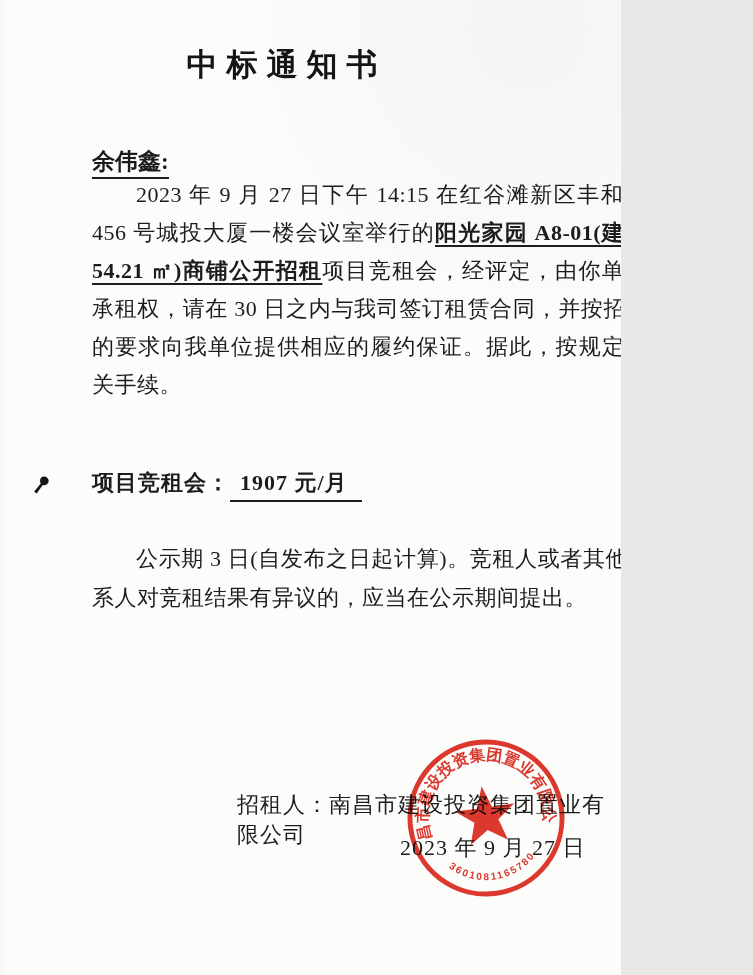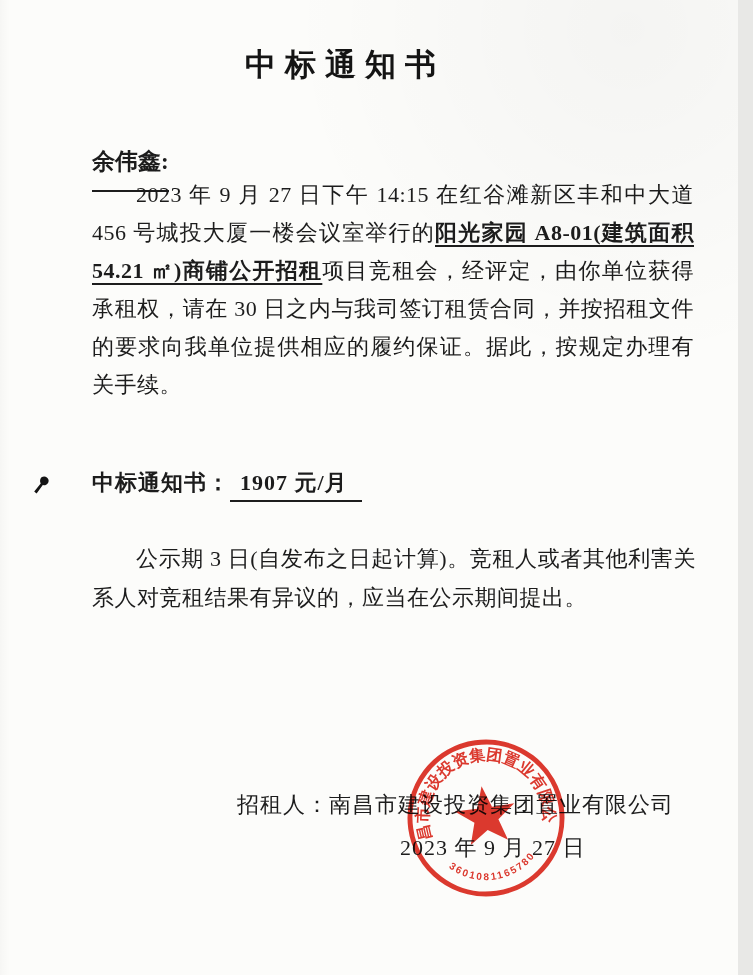--- a/index.html
+++ b/index.html
@@ -1,18 +1,18 @@
 <!DOCTYPE html>
 <html><head>
 <meta charset="utf-8">
 <style>
   html,body{margin:0;padding:0;background:#e8e8e6;}
   .page{
     position:relative;
-    width:738px;height:975px;
+    width:621px;height:975px;
     background:#fcfcfa;
     background-image:
       linear-gradient(90deg, rgba(0,0,0,0.025) 0px, rgba(0,0,0,0) 10px),
       radial-gradient(circle at 85% 3%, rgba(0,0,0,0.03), rgba(0,0,0,0) 30%);
     overflow:hidden;
     font-family:"Liberation Serif","DejaVu Serif",serif;
     color:#1c1c1c;
   }
   .title{
     position:absolute;top:44px;left:0;right:0;margin:0;
@@ -20,21 +20,21 @@
     transform:translateX(-24px);
     font-size:31px;font-weight:700;letter-spacing:9px;
     color:#141414;
   }
   .salutation{
     position:absolute;top:146px;left:92px;
     font-size:23px;font-weight:700;
   }
   .salutation .name{
     border-bottom:2px solid #1d1d1d;
-    padding-bottom:16px;
+    padding-bottom:3px;
   }
   .bodytext{
     font-size:22px;line-height:38px;letter-spacing:0.5px;
     text-align:justify;
   }
   .para1{
     position:absolute;top:176px;left:92px;width:602px;margin:0;
     text-indent:2em;
   }
   .bu{
@@ -86,21 +86,21 @@
     <span class="name">余伟鑫:</span>
   </div>
 
   <p class="bodytext para1"><span>2023 年 9 月 27 日下午 14:15 在红谷滩新区丰和中大道456 号城投大厦一楼会议室举行的</span><span class="bu">阳光家园 A8-01(建筑面积54.21 ㎡)商铺公开招租</span><span>项目竞租会，经评定，由你单位获得承租权，请在 30 日之内与我司签订租赁合同，并按招租文件的要求向我单位提供相应的履约保证。据此，按规定办理有关手续。</span></p>
 
   <svg class="penmark" width="26" height="30" viewBox="0 0 26 30">
     <path d="M13.5 5.2c2.8-1.8 6.3-.4 7 2.5.7 2.8-1.6 5.6-4.5 5.5l-1.2-.1-6.2 8.4-2.4-1.9 6.5-8.1c-1.2-2.3-.6-4.8.8-6.3z" fill="#141414"></path>
   </svg>
 
   <div class="result-line">
-    <span>中标通知书：</span><span class="result-value">1907 元/月</span>
+    <span>项目竞租会：</span><span class="result-value">1907 元/月</span>
   </div>
 
   <div class="block2">
     <p class="bodytext para2">公示期 3 日(自发布之日起计算)。竞租人或者其他利害关系人对竞租结果有异议的，应当在公示期间提出。</p>
   </div>
 
   <div class="sig-line">
     <span>招租人：</span><span>南昌市建设投资集团置业有限公司</span>
   </div>
 

